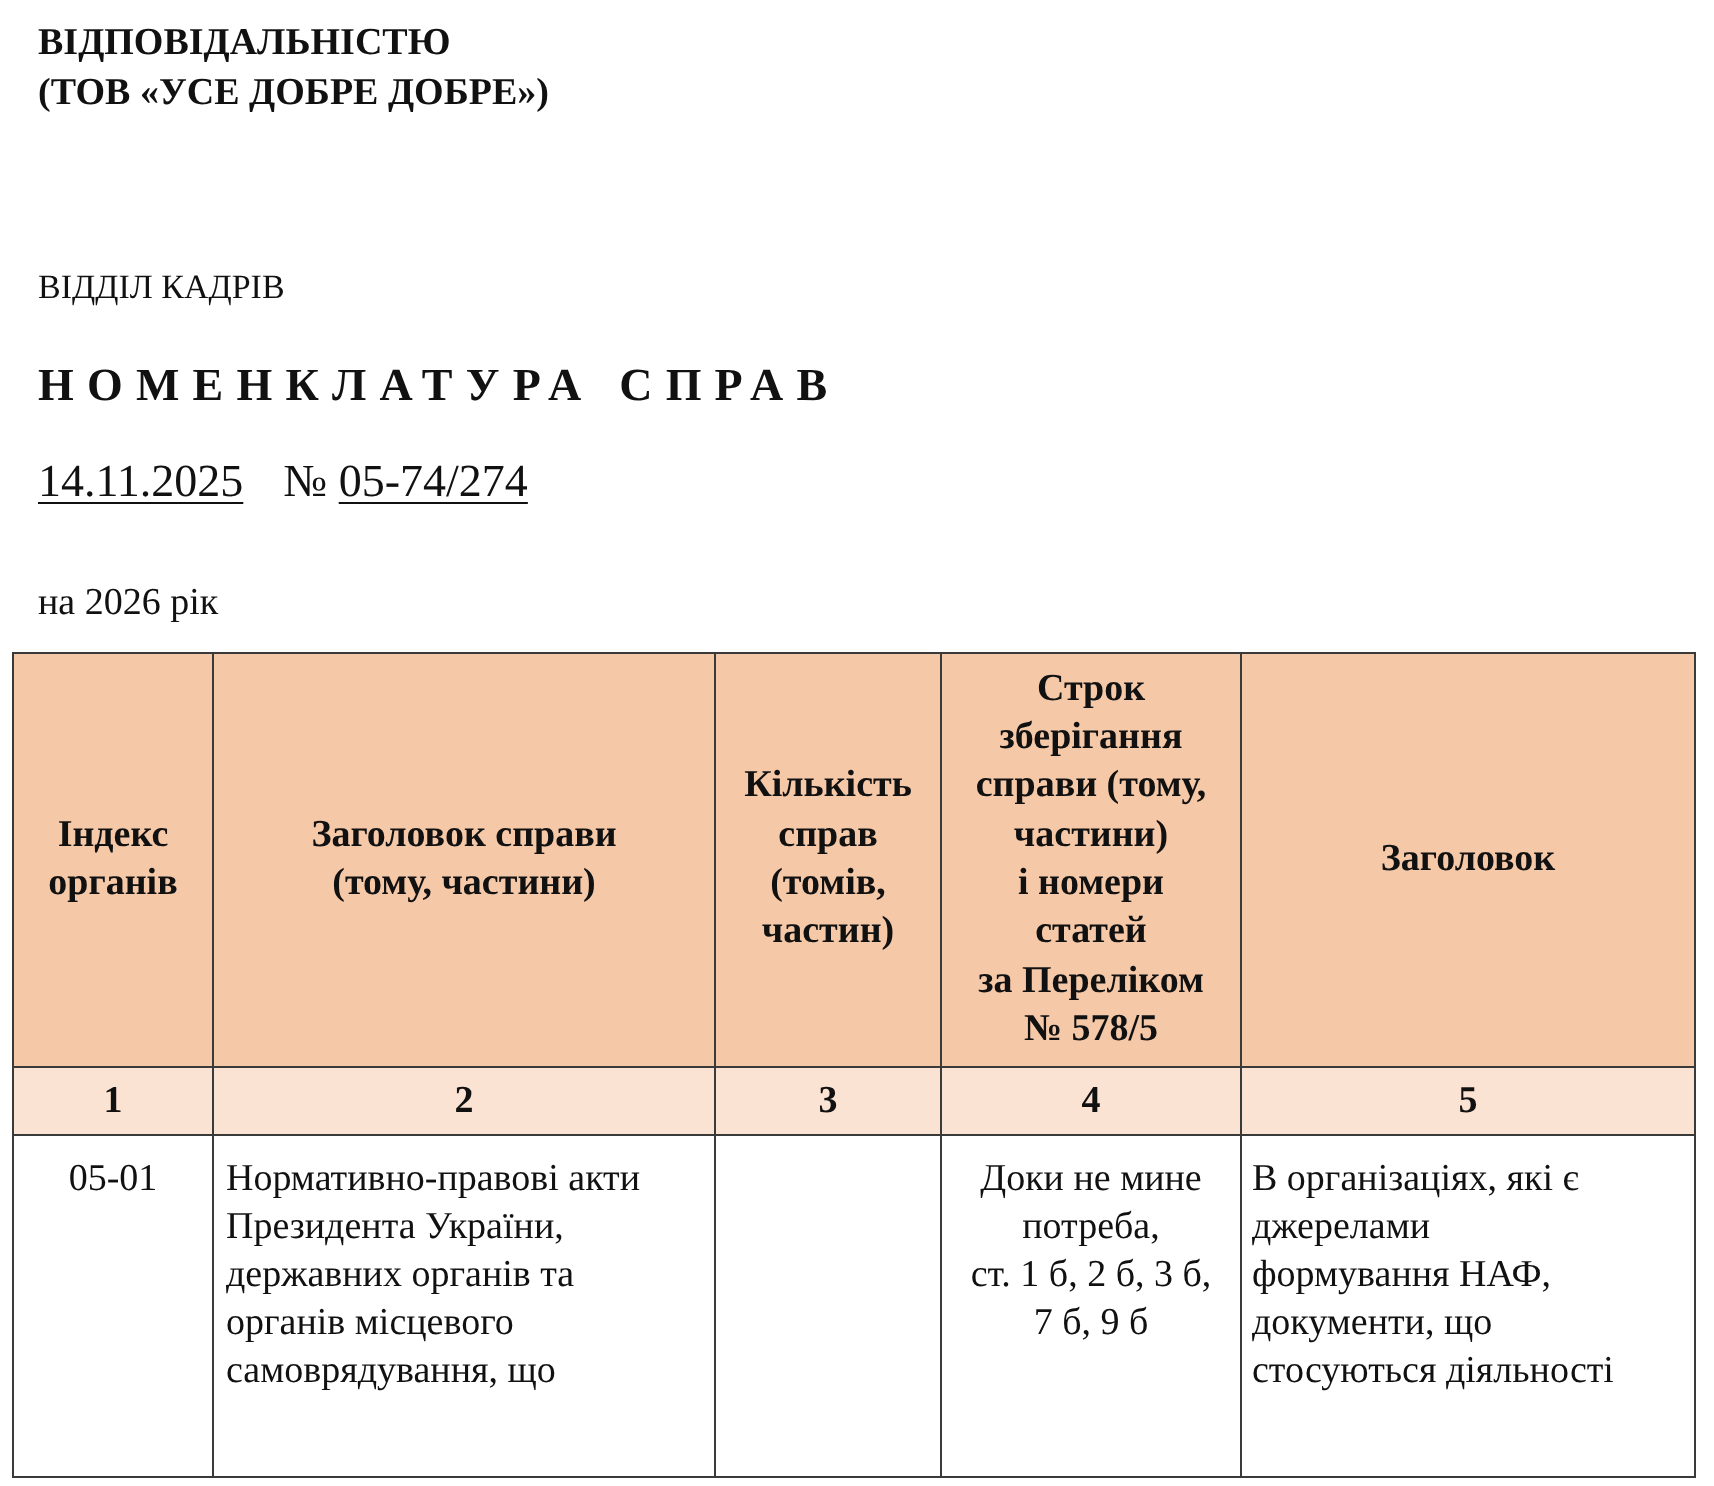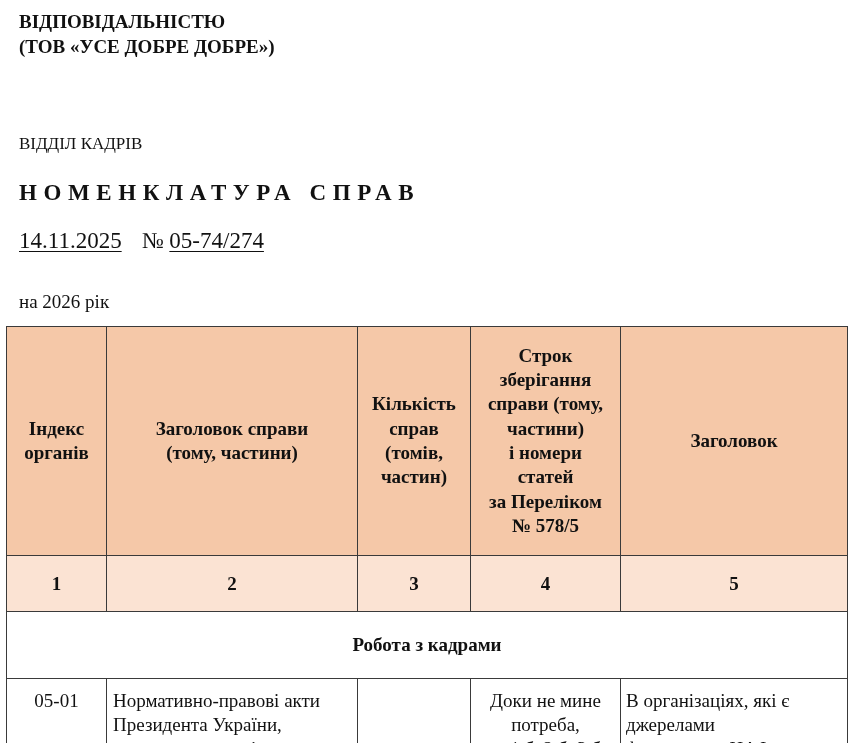--- a/index.html
+++ b/index.html
@@ -65,21 +65,21 @@
       position: absolute;
       left: 6px;
       top: 326px;
       width: 841px;
       border-collapse: collapse;
       table-layout: fixed;
       font-size: 19px;
     }
     table.nom td, table.nom th {
       border: 1.5px solid #3a3a3a;
-      padding: 11px;
+      padding: 0;
     }
     table.nom th {
       background: #f5c8a8;
       font-weight: bold;
       text-align: center;
       vertical-align: middle;
       line-height: 24.3px;
       height: 206px;
     }
     table.nom tr.nums td {
@@ -157,23 +157,20 @@
     </tr>
   </thead>
   <tbody>
     <tr class="nums">
       <td>1</td>
       <td>2</td>
       <td>3</td>
       <td>4</td>
       <td>5</td>
     </tr>
-    <tr class="section">
-      <td colspan="5">Робота з кадрами</td>
-    </tr>
     <tr class="row">
       <td class="c-index">05-01</td>
       <td class="c-title ml">Нормативно-правові акти
 Президента України,
 державних органів та
 органів місцевого
 самоврядування, що</td>
       <td class="c-count"></td>
       <td class="c-term ml">Доки не мине
 потреба,

